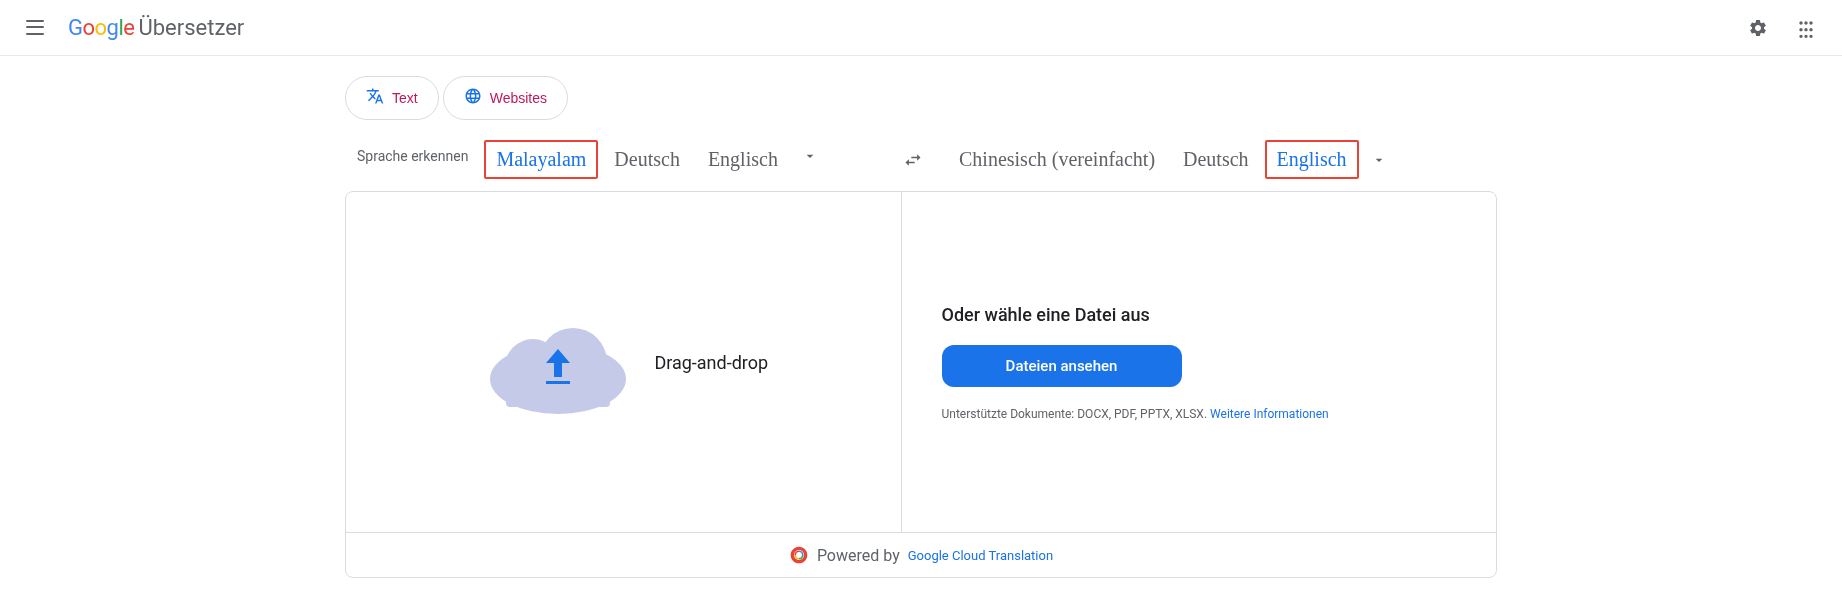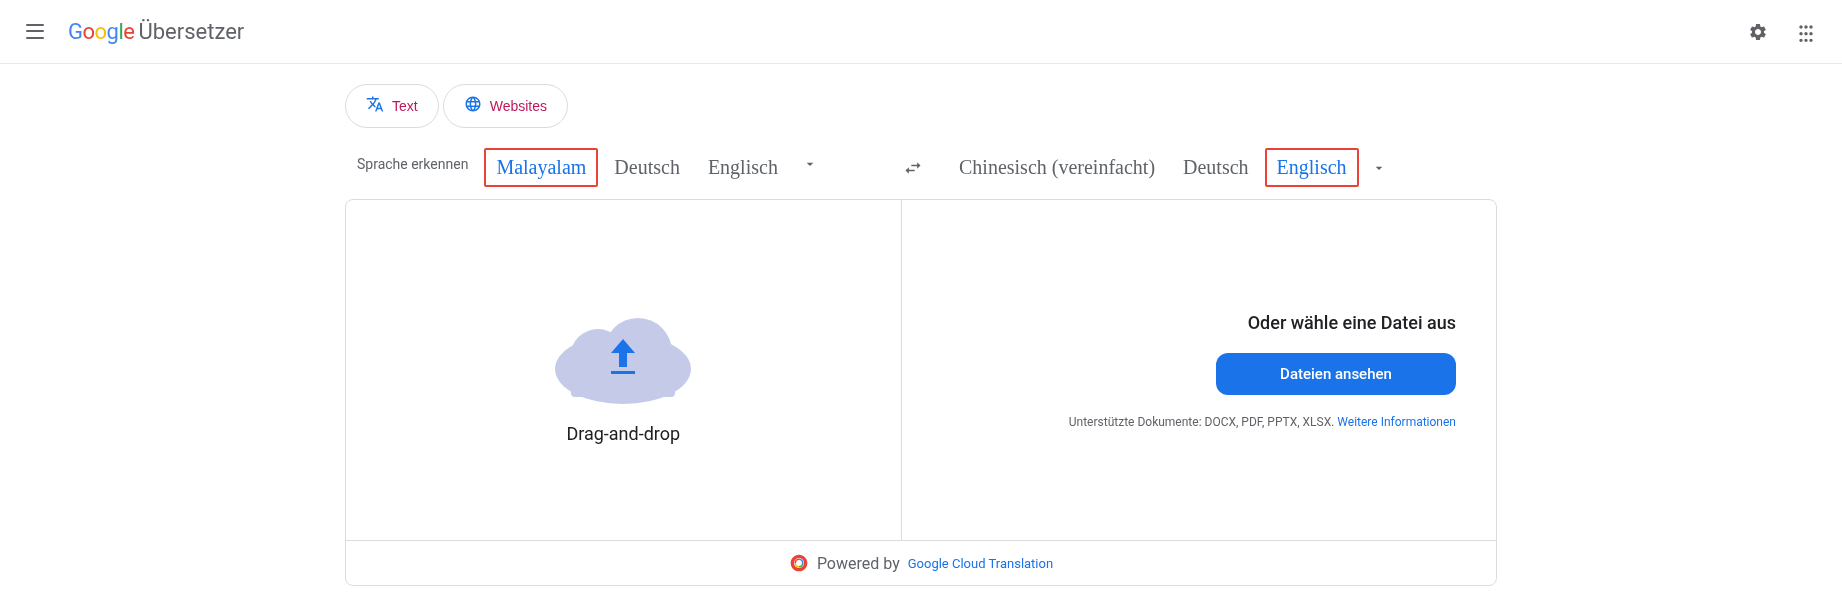--- a/index.html
+++ b/index.html
@@ -10,21 +10,21 @@
       font-size: 14px;
       min-height: 611px;
     }
 
     
     .header {
       display: flex;
       align-items: center;
       justify-content: space-between;
       padding: 8px 16px;
-      height: 64px;
+      height: 56px;
       border-bottom: 1px solid #e8eaed;
     }
     .header-left {
       display: flex;
       align-items: center;
       gap: 12px;
     }
     .hamburger-icon {
       width: 24px;
       height: 24px;
@@ -198,39 +198,39 @@
       display: flex;
       flex-direction: column;
       align-items: center;
       justify-content: center;
       padding: 40px 20px;
       min-height: 340px;
       position: relative;
     }
     .drop-zone {
       display: flex;
-      flex-direction: column;
+      flex-direction: row;
       align-items: center;
       gap: 16px;
     }
     .cloud-icon-wrap {
       position: relative;
       width: 160px;
       height: 110px;
     }
     .drag-label {
       font-size: 18px;
       color: #202124;
       font-weight: 400;
     }
     .target-panel {
       flex: 1;
       display: flex;
       flex-direction: column;
-      align-items: flex-end;
+      align-items: flex-start;
       justify-content: center;
       padding: 40px 40px;
       gap: 20px;
     }
     .or-choose {
       font-size: 18px;
       font-weight: 500;
       color: #202124;
     }
     .browse-btn {

